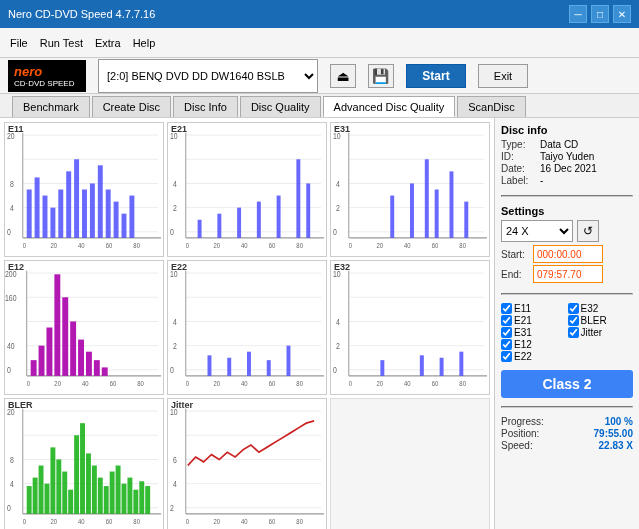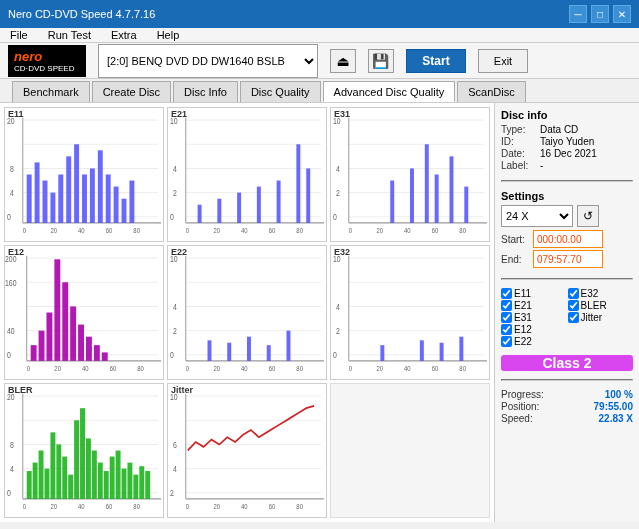--- a/index.html
+++ b/index.html
@@ -22,26 +22,25 @@
       border: 1px solid #5aaae8;
       color: white;
       font-size: 10px;
       cursor: pointer;
       display: flex; align-items: center; justify-content: center;
     }
     
     
     .menu-bar {
       background: #f5f5f5;
-      height: 15px;
+      height: 30px;
       display: flex;
       align-items: center;
       padding: 0 4px;
       border-bottom: 1px solid #ccc;
-      gap: 8px;
     }
     .menu-item {
       padding: 2px 6px;
       cursor: pointer;
       font-size: 11px;
     }
     
     
     .toolbar {
       background: #f5f5f5;
@@ -193,23 +192,24 @@
       padding: 0 3px;
       color: #ff4400;
     }
     
     .checkboxes-section { font-size: 10px; }
     .checkbox-grid { display: grid; grid-template-columns: 1fr 1fr; gap: 1px; }
     .checkbox-item { display: flex; align-items: center; gap: 2px; }
     .checkbox-item input { width: 11px; height: 11px; }
     
     .class-badge {
-      background: #d946ef;
+      background: #3b82f6;
       color: white;
       text-align: center;
+      padding: 6px;
       font-size: 14px;
       font-weight: bold;
       border-radius: 3px;
       margin-top: 2px;
     }
     
     .progress-section { font-size: 10px; }
     .progress-row { display: flex; justify-content: space-between; margin-bottom: 1px; }
     .progress-label { color: #333; }
     .progress-value { color: #0066cc; font-weight: bold; }

